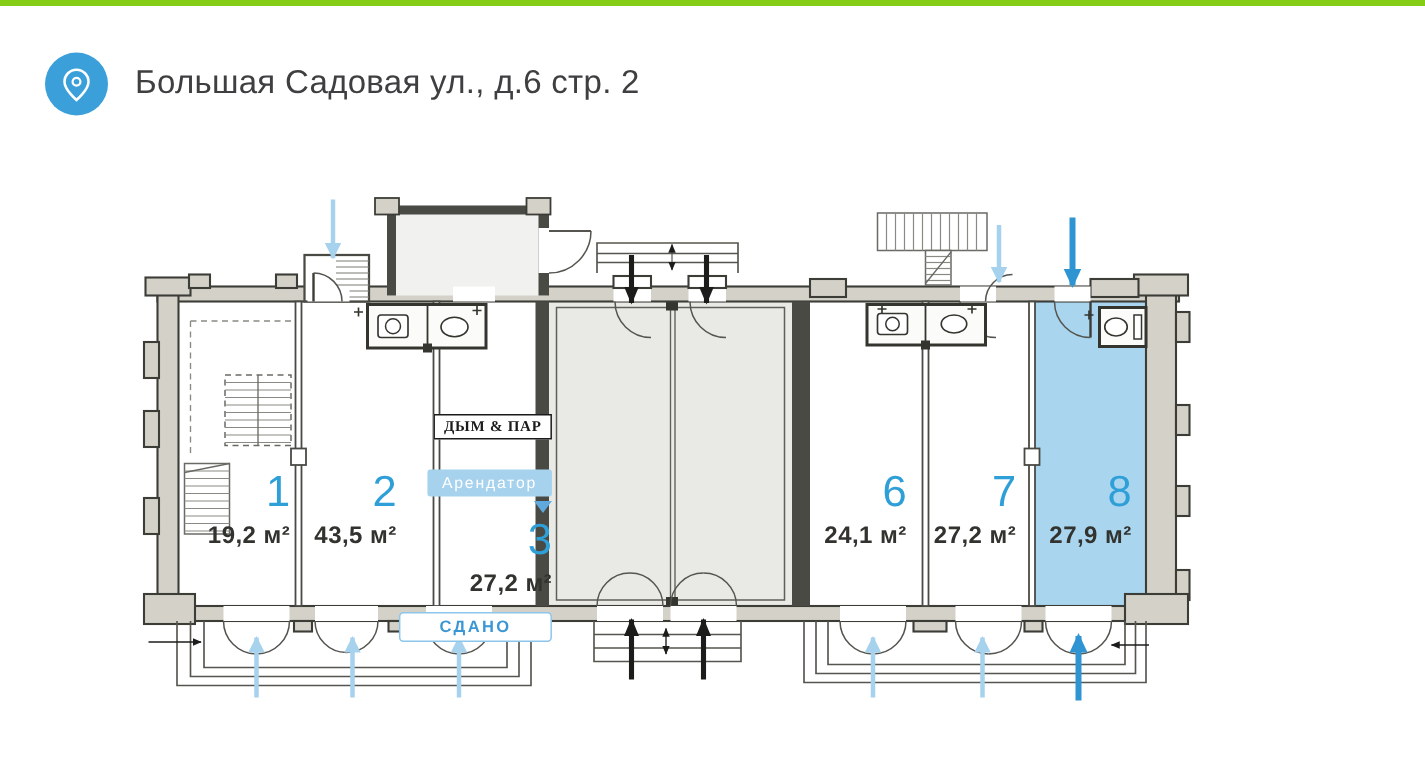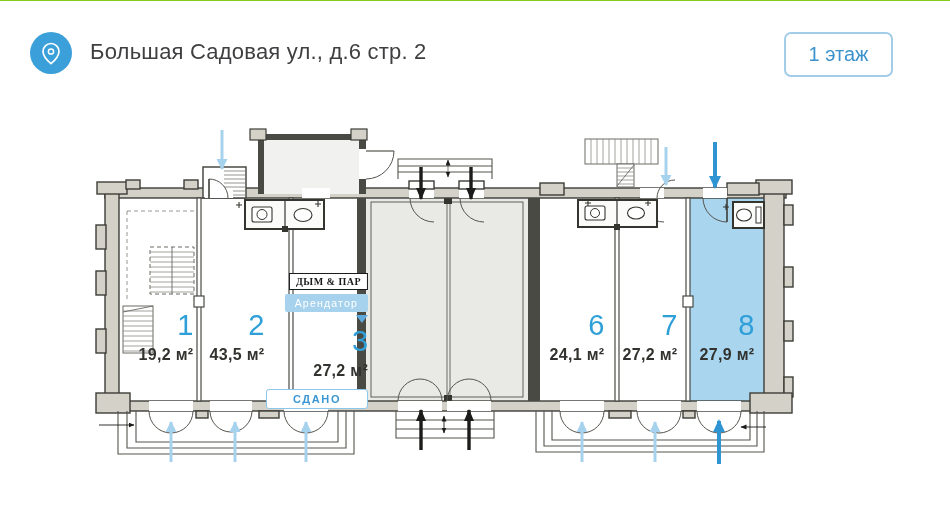--- a/index.html
+++ b/index.html
@@ -1,57 +1,56 @@
 <!DOCTYPE html>
 <html><head>
 <meta charset="utf-8">
 <style>
   html,body{margin:0;padding:0;background:#fff;}
   .page{position:relative;width:950px;height:509px;background:#ffffff;overflow:hidden;
-        font-family:"Liberation Sans",sans-serif;border-top:1px solid #84cc16;box-sizing:border-box;}
+        font-family:"Liberation Sans",sans-serif;border-top:4px solid #84cc16;box-sizing:border-box;}
   
   .pin-wrap{position:absolute;left:29px;top:30px;width:44px;height:46px;}
   .title{position:absolute;left:90px;top:38px;font-size:22px;color:#3f3f41;letter-spacing:.2px;}
   .floor-btn{position:absolute;left:784px;top:31px;width:109px;height:45px;box-sizing:border-box;
              border:2px solid #a3cce9;border-radius:7px;background:#fff;color:#3b92cd;
              font-size:20px;display:flex;align-items:center;justify-content:center;cursor:pointer;
              font-family:"Liberation Sans",sans-serif;}
   
   .plan{position:absolute;left:0;top:0;width:950px;height:509px;z-index:1;}
   
   .region{position:absolute;top:197px;height:203px;z-index:4;cursor:pointer;}
   
   .ulabel{position:absolute;top:310px;transform:translateX(-50%);display:flex;flex-direction:column;
           align-items:flex-end;z-index:5;pointer-events:none;}
   .num{font-size:29px;font-weight:500;color:#2f9fd8;line-height:1;}
   .area{font-size:16px;font-weight:700;color:#32322e;margin-top:6px;letter-spacing:.3px;white-space:nowrap;}
   .chip{font-family:"Liberation Serif",serif;font-size:10px;font-weight:700;color:#1b1b1b;
         border:1.5px solid #1b1b1b;background:#fff;padding:2px 6px;letter-spacing:.5px;white-space:nowrap;}
   .badge{background:#a6d2ee;color:#ffffff;font-size:10.5px;letter-spacing:1.2px;padding:3px 10px;
-         border-radius:2px;margin-top:4px;white-space:nowrap;}
+         border-radius:2px;margin-top:20px;white-space:nowrap;}
   .caret{width:0;height:0;border-left:6px solid transparent;border-right:6px solid transparent;
          border-top:8px solid #5fa9dd;margin-top:3px;}
   .u3 .num{margin-top:4px;}
   .status{border:1.5px solid #8cc6ea;color:#3b97d3;background:#fff;font-size:11px;font-weight:700;
           letter-spacing:1.6px;padding:3px 26px;border-radius:3px;margin-top:9px;white-space:nowrap;}
   .watermark{position:absolute;left:732px;top:400px;font-size:46px;font-weight:700;color:#808890;
              opacity:.12;letter-spacing:7px;z-index:2;pointer-events:none;}
 </style>
 </head>
 <body>
 
 <div class="page">
 
   <svg class="pin-wrap" viewBox="0 0 44 46">
     <circle cx="22" cy="22" r="21" fill="#3ba0da"></circle>
     <path d="M22,12.5 a8,8 0 0 0 -8,8 c0,5.4 8,12.2 8,12.2 s8,-6.8 8,-12.2 a8,8 0 0 0 -8,-8 Z" fill="none" stroke="#ffffff" stroke-width="1.7"></path>
     <circle cx="22" cy="20.5" r="2.6" fill="none" stroke="#ffffff" stroke-width="1.5"></circle>
   </svg>
   <div class="title">Большая Садовая ул., д.6 стр. 2</div>
-  <div class="floor-btn">1 этаж</div>
 
   <svg class="plan" viewBox="0 0 950 509">
     <defs>
       <marker id="mB" markerWidth="14" markerHeight="12" refX="11" refY="5" orient="auto" markerUnits="userSpaceOnUse">
           <path d="M0,0L12,5L0,10Z" fill="#1c1c1a"></path>
         </marker>
       <marker id="mL" markerWidth="13" markerHeight="12" refX="10" refY="5.5" orient="auto" markerUnits="userSpaceOnUse">
           <path d="M0,0L11,5.5L0,11Z" fill="#a6d2ed"></path>
         </marker>
       <marker id="mBB" markerWidth="14" markerHeight="13" refX="11" refY="6" orient="auto" markerUnits="userSpaceOnUse">

